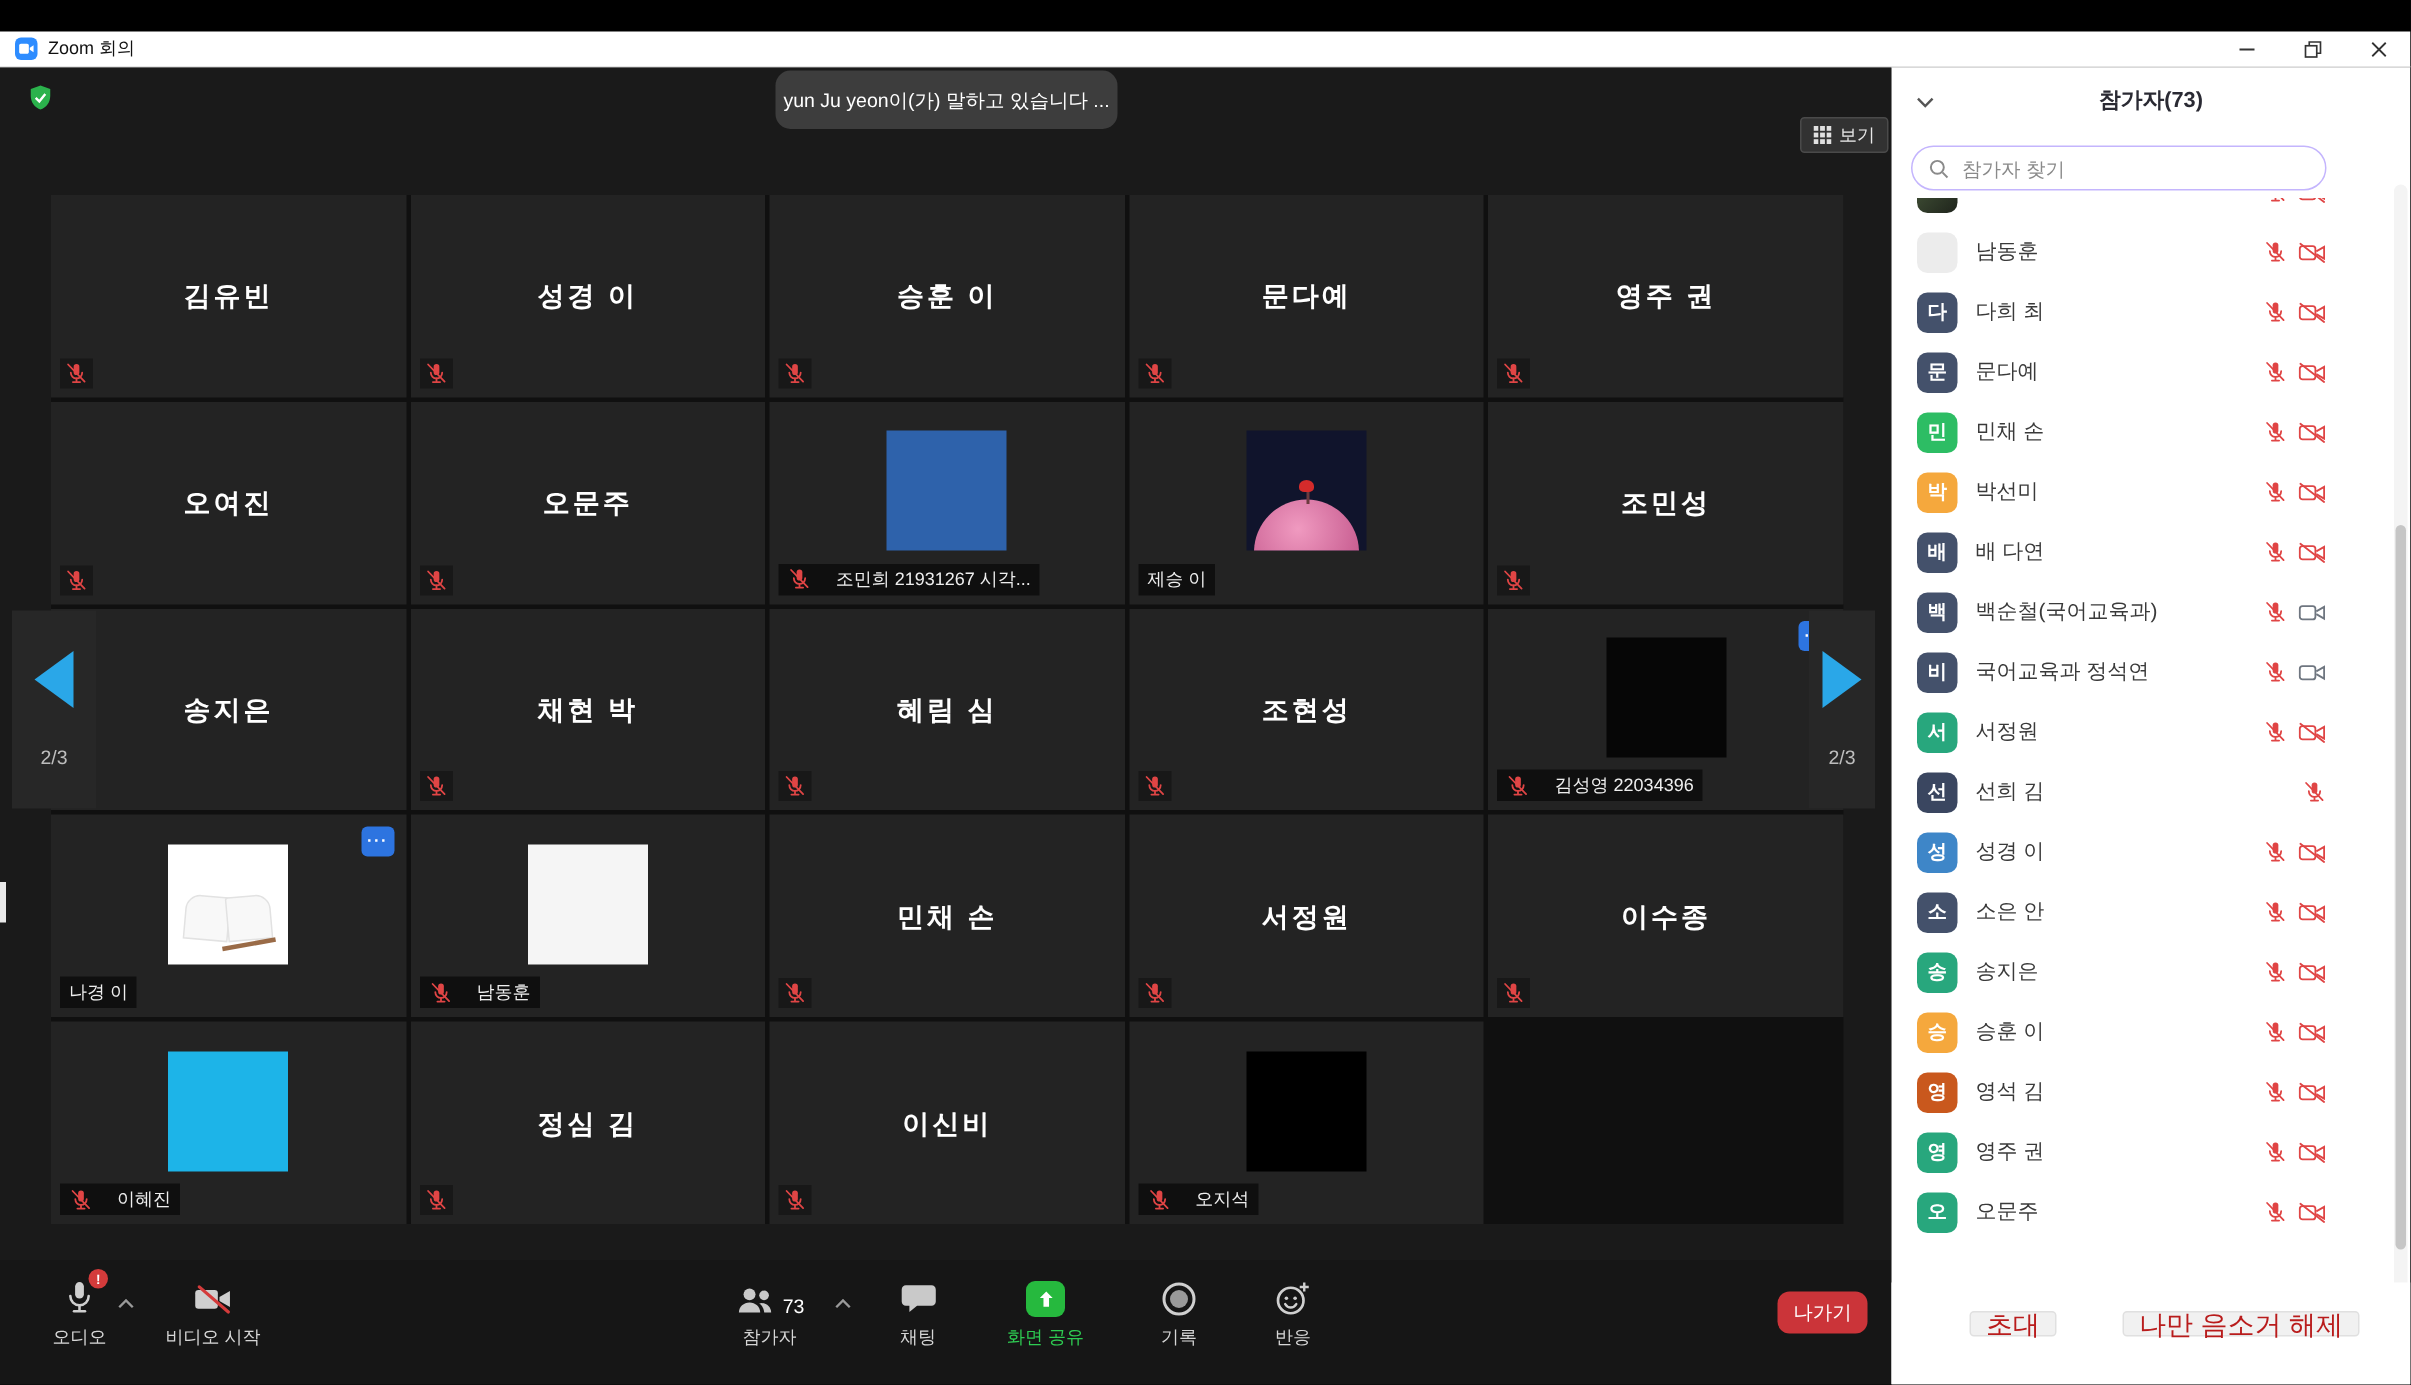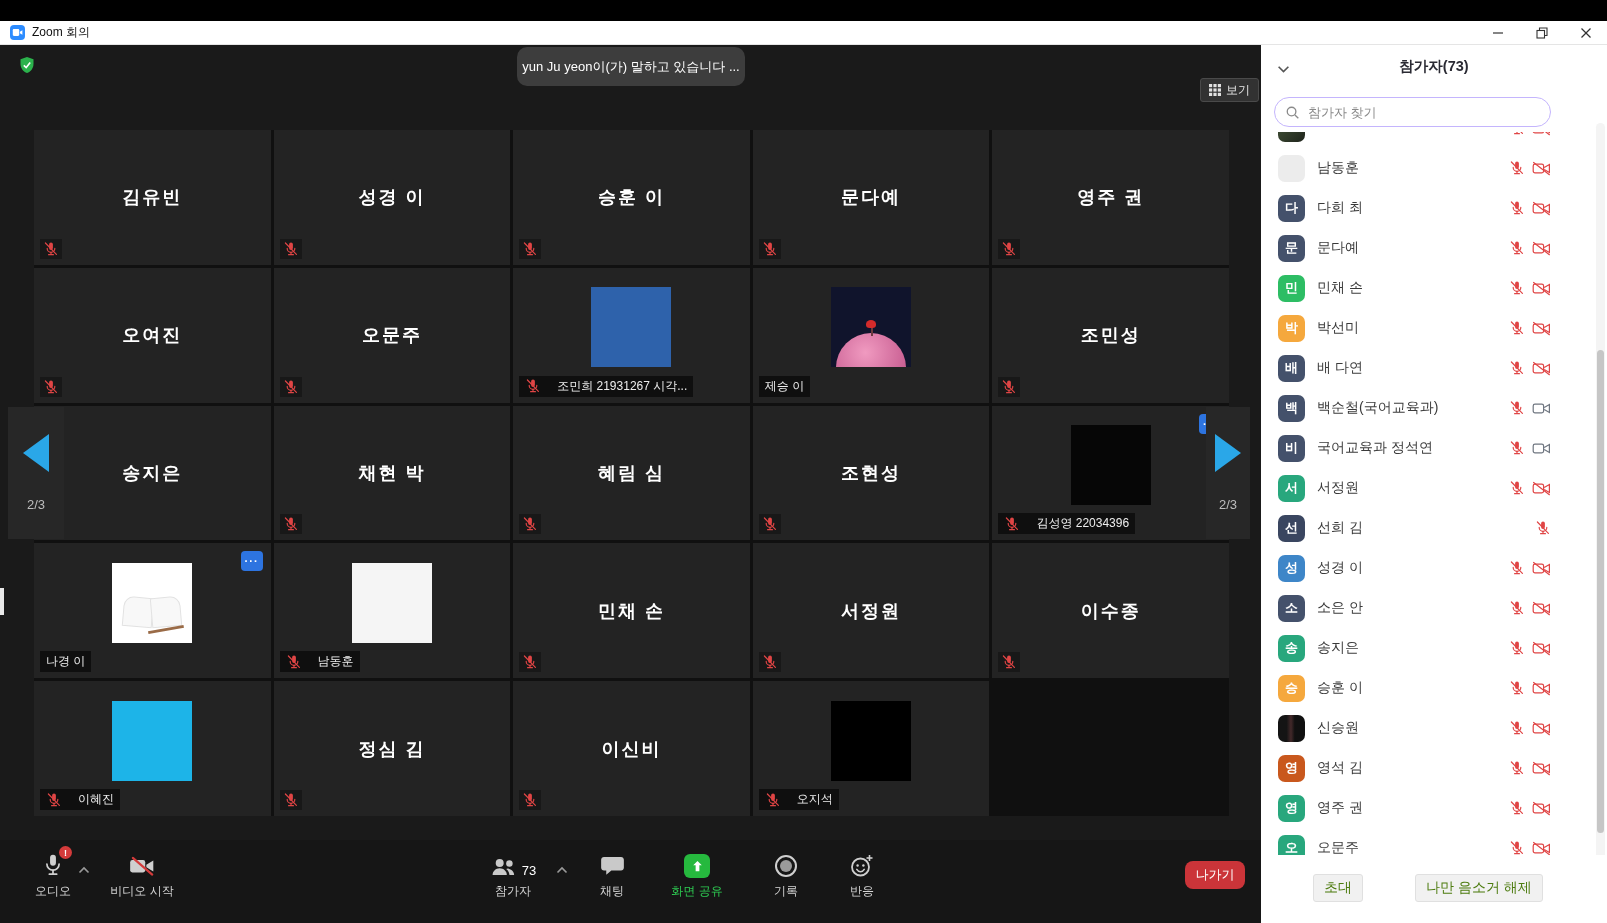--- a/index.html
+++ b/index.html
@@ -78,22 +78,22 @@
   .sb-search input::placeholder{color:#8a8a8a;}
   .sb-list{position:absolute;left:0;top:87px;right:50px;bottom:68px;overflow:hidden;}
   .prow{height:40px;display:flex;align-items:center;padding-left:17px;}
   .avatar{width:27px;height:27px;border-radius:7px;color:#fff;font-size:13px;font-weight:bold;
           display:flex;align-items:center;justify-content:center;flex:none;}
   .pname{margin-left:12px;font-size:14px;color:#3a3a3a;white-space:nowrap;overflow:hidden;flex:1;}
   .picons{display:flex;align-items:center;gap:7px;margin-right:6px;}
   .sb-scroll{position:absolute;right:2px;top:78px;width:9px;bottom:62px;background:#f4f4f4;border-radius:5px;}
   .sb-thumb{position:absolute;left:1px;top:227px;width:7px;height:483px;background:#c6c6c6;border-radius:4px;}
   .sb-footer{position:absolute;left:0;right:0;bottom:0;height:68px;background:#fff;}
-  .sb-btn{position:absolute;top:19px;height:28px;background:#f1f1f1;border:1px solid #e0e0e0;border-radius:3px;
-          font-size:14px;color:#4d7c0f;display:flex;align-items:center;justify-content:center;padding:0 10px;box-sizing:border-box;}
+  .sb-btn{position:absolute;top:19px;height:17px;background:#f1f1f1;border:1px solid #e0e0e0;border-radius:3px;
+          font-size:18px;color:#b91c1c;display:flex;align-items:center;justify-content:center;padding:0 10px;box-sizing:border-box;}
   .btn-invite{left:52px;min-width:40px;}
   .btn-unmute{left:154px;min-width:90px;}
   .icn{display:inline-flex;align-items:center;justify-content:center;line-height:0;}
 </style>
 </head>
 <body>
 
 <div class="topstrip"></div>
 
 <div class="titlebar">
@@ -1014,46 +1014,20 @@
               <g fill="none" stroke="#e04545" stroke-width="1.2">
                 <rect x="1.2" y="2.6" width="10.4" height="8.8" rx="1.8"></rect>
                 <path d="M12.2 6.1l5.2-3v7.8l-5.2-3"></path>
                 <line x1="1.6" y1="1" x2="17.4" y2="13.2" stroke-linecap="round"></line>
               </g>
             </svg>
           </span>
         </span>
       </div>
       <div class="prow">
-        <span class="avatar" style="background: linear-gradient(90deg, rgb(20, 20, 20) 32%, rgb(67, 41, 42) 48%, rgb(16, 16, 16) 62%);"></span>
-        <span class="pname">신승원</span>
-        <span class="picons">
-          <span class="icn">
-            <svg width="16" height="16" viewBox="0 0 16 16">
-              <g fill="none" stroke="#e04545" stroke-width="1.2" stroke-linecap="round">
-                <rect x="6.1" y="1.6" width="3.8" height="7.4" rx="1.9" fill="#e04545" stroke="none"></rect>
-                <path d="M4.2 7.4c0 2.2 1.7 3.9 3.8 3.9s3.8-1.7 3.8-3.9"></path>
-                <line x1="8" y1="11.3" x2="8" y2="13.4"></line>
-                <line x1="5.6" y1="13.7" x2="10.4" y2="13.7"></line>
-                <line x1="2.4" y1="2" x2="13.4" y2="13.4"></line>
-              </g>
-            </svg>
-          </span>
-          <span class="icn">
-            <svg width="19" height="15" viewBox="0 0 19 14">
-              <g fill="none" stroke="#e04545" stroke-width="1.2">
-                <rect x="1.2" y="2.6" width="10.4" height="8.8" rx="1.8"></rect>
-                <path d="M12.2 6.1l5.2-3v7.8l-5.2-3"></path>
-                <line x1="1.6" y1="1" x2="17.4" y2="13.2" stroke-linecap="round"></line>
-              </g>
-            </svg>
-          </span>
-        </span>
-      </div>
-      <div class="prow">
         <span class="avatar" style="background: rgb(201, 88, 29);">영</span>
         <span class="pname">영석 김</span>
         <span class="picons">
           <span class="icn">
             <svg width="16" height="16" viewBox="0 0 16 16">
               <g fill="none" stroke="#e04545" stroke-width="1.2" stroke-linecap="round">
                 <rect x="6.1" y="1.6" width="3.8" height="7.4" rx="1.9" fill="#e04545" stroke="none"></rect>
                 <path d="M4.2 7.4c0 2.2 1.7 3.9 3.8 3.9s3.8-1.7 3.8-3.9"></path>
                 <line x1="8" y1="11.3" x2="8" y2="13.4"></line>
                 <line x1="5.6" y1="13.7" x2="10.4" y2="13.7"></line>

